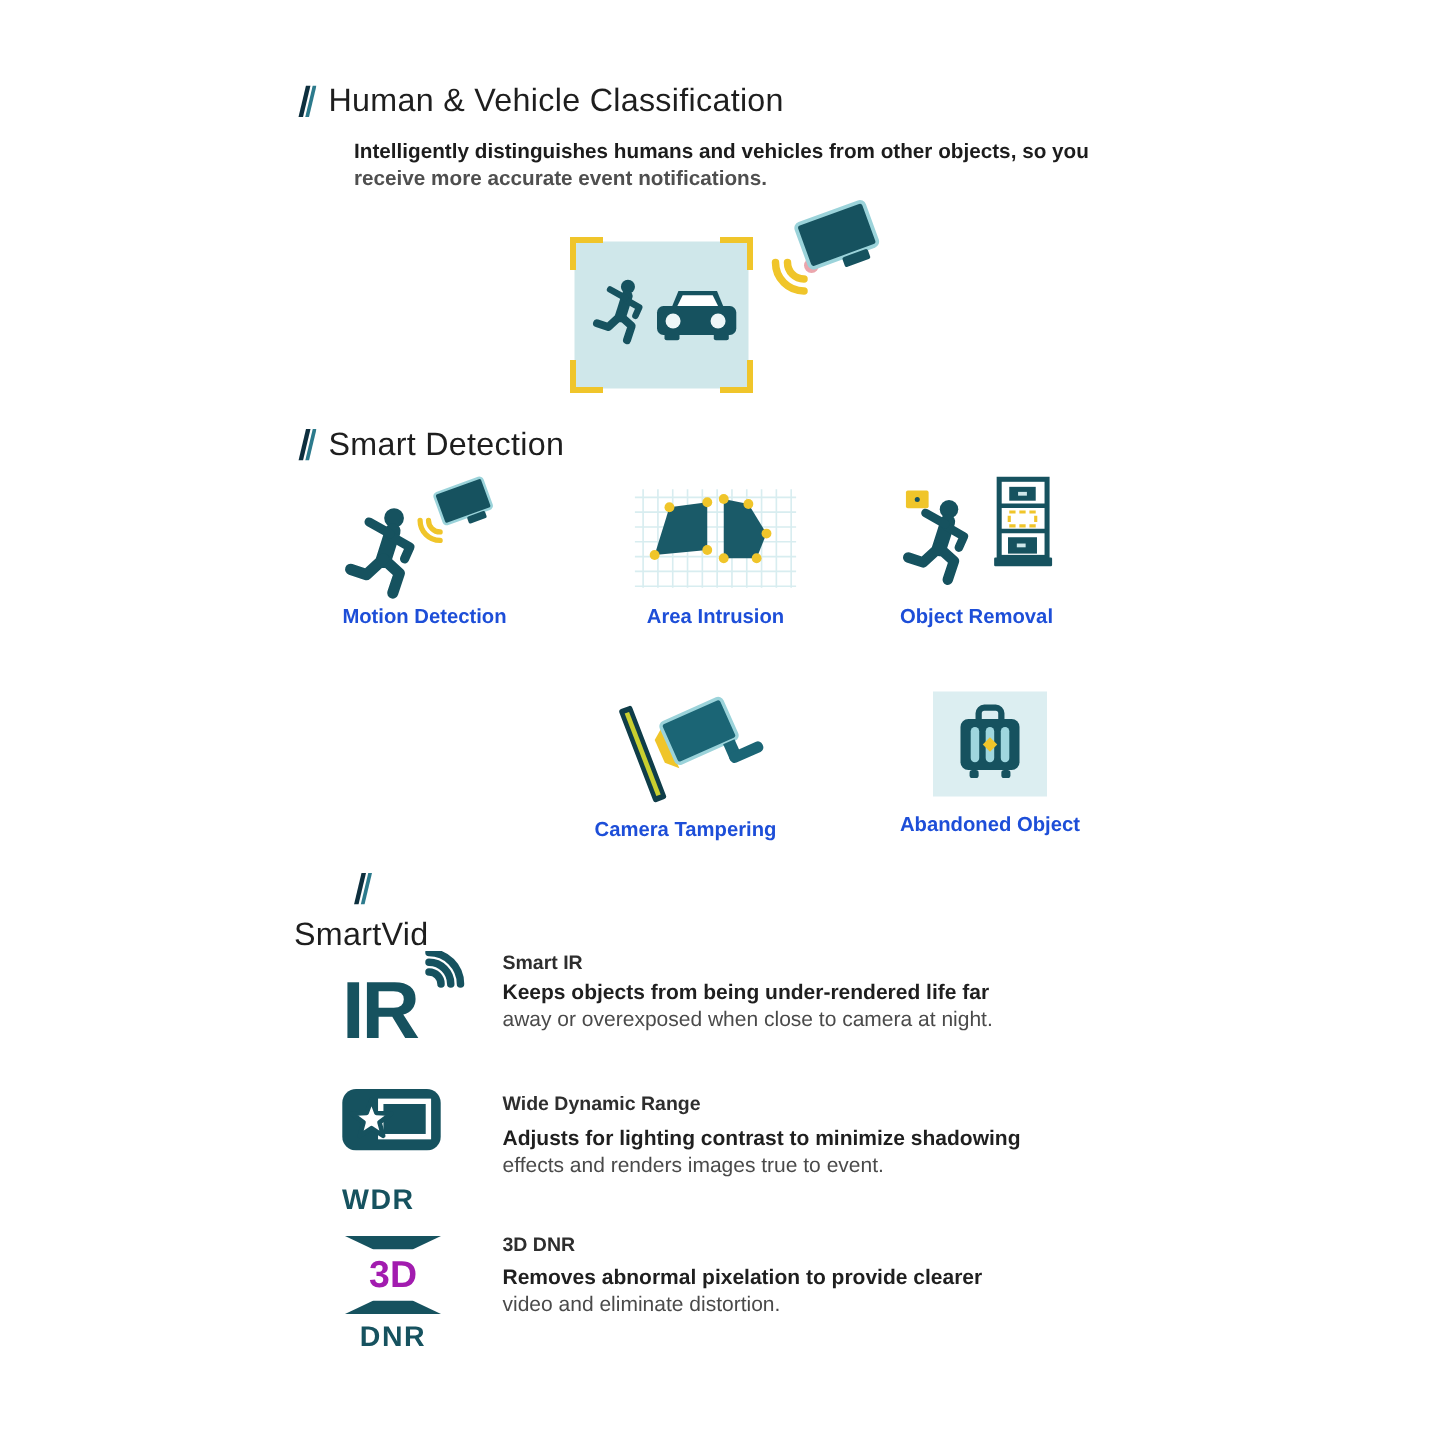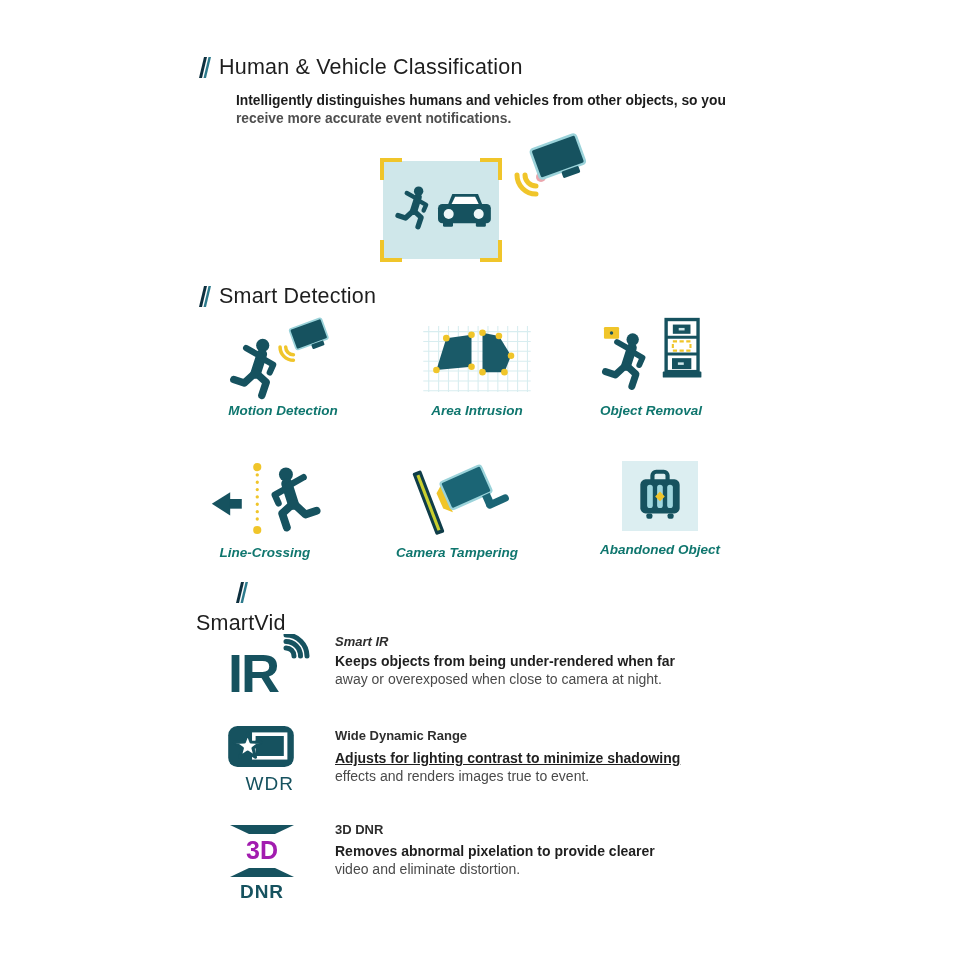--- a/index.html
+++ b/index.html
@@ -16,27 +16,27 @@
   .frame{position:absolute;left:383px;top:161px;width:116px;height:98px;background:#cfe7ea;}
   .bracket{position:absolute;width:18px;height:18px;border:0 solid #f0c52a;}
   .br-tl{left:-3px;top:-3px;border-top-width:4px;border-left-width:4px;}
   .br-tr{right:-3px;top:-3px;border-top-width:4px;border-right-width:4px;}
   .br-bl{left:-3px;bottom:-3px;border-bottom-width:4px;border-left-width:4px;}
   .br-br{right:-3px;bottom:-3px;border-bottom-width:4px;border-right-width:4px;}
   
   .cell{position:absolute;width:170px;text-align:center;}
   .icon-wrap{height:78px;display:flex;align-items:center;justify-content:center;}
   .icon-wrap.tall{height:82px;}
-  .cell-label{margin-top:5px;font-size:13.5px;font-weight:bold;color:#0f766e;font-style:italic;}
+  .cell-label{margin-top:5px;font-size:13.5px;font-weight:bold;color:#1d4ed8;}
   .ao-box{width:76px;height:70px;background:#dceef1;display:flex;align-items:center;justify-content:center;}
   
   .sv-title{font-size:13px;font-weight:bold;color:#2e2e2e;}
   .sv-l1{font-size:14px;font-weight:bold;color:#1f1f1f;}
   .sv-l2{font-size:14px;font-weight:normal;color:#4a4a4a;}
-  .wdr-text{font-size:19px;font-weight:normal;color:#16525f;text-align:right;letter-spacing:1px;margin-top:2px;}
+  .wdr-text{font-size:19px;font-weight:bold;color:#16525f;text-align:left;letter-spacing:1px;margin-top:18px;}
   .dnr-block{width:64px;text-align:center;}
   .dnr-3d{font-size:25px;line-height:25px;font-weight:bold;color:#a21caf;}
   .dnr-text{font-size:19px;line-height:21px;font-weight:bold;color:#16525f;letter-spacing:1px;}
 </style>
 </head>
 <body>
 
 <svg width="0" height="0" style="position:absolute" aria-hidden="true">
   <defs>
     <g id="runner">
@@ -150,33 +150,20 @@
         <rect x="99" y="13" width="7" height="3" fill="#cfe7ea"></rect>
         <rect x="92" y="29" width="21" height="11" fill="none" stroke="#f0c52a" stroke-width="2.5" stroke-dasharray="5 3"></rect>
         <rect x="91" y="49" width="23" height="13" fill="#16525f"></rect>
         <rect x="98" y="54" width="7" height="3" fill="#cfe7ea"></rect>
         <rect x="80" y="65" width="46" height="7" rx="1" fill="#16525f"></rect>
       </svg>
     </div>
     <div class="cell-label">Object Removal</div>
   </div>
 
-  <div class="cell" style="left:180px;top:458px;">
-    <div class="icon-wrap tall">
-      <svg class="teal-icon" width="118" height="78" viewBox="0 0 122 80">
-        <polygon points="6,45 25,33 25,57" fill="#16525f"></polygon>
-        <rect x="24" y="40" width="13" height="10" fill="#16525f"></rect>
-        <circle cx="53" cy="7" r="4.2" fill="#f0c52a"></circle>
-        <circle cx="53" cy="72" r="4.2" fill="#f0c52a"></circle>
-        <path d="M53 15 V64" stroke="#f0c52a" stroke-width="3.4" stroke-linecap="round" stroke-dasharray="0.1 7.5" fill="none"></path>
-        <use href="#runner" transform="translate(122,6) scale(-0.96,0.96)"></use>
-      </svg>
-    </div>
-    <div class="cell-label">Line-Crossing</div>
-  </div>
 
   <div class="cell" style="left:372px;top:458px;">
     <div class="icon-wrap tall">
       <svg width="116" height="82" viewBox="0 0 126 88">
         <g transform="translate(32,48) rotate(-21)">
           <rect x="-5" y="-36" width="10" height="72" rx="2" fill="#0f3d49"></rect>
           <rect x="-1.7" y="-32" width="3.4" height="64" fill="#c9cf2f"></rect>
         </g>
         <g transform="rotate(-24 74 34)">
           <polygon points="42,24 50,18 50,50 42,42" fill="#f0c52a"></polygon>
@@ -213,34 +200,34 @@
       </svg>
     <h2>SmartVid</h2>
   </div>
 
   <svg class="abs" style="left:228px;top:634px;" width="82" height="66" viewBox="0 0 82 66">
     <text x="0" y="58" font-family="Liberation Sans, sans-serif" font-size="54" font-weight="bold" letter-spacing="-2" fill="#16525f">IR</text>
     <path d="M58 14 A8 8 0 0 1 66 22" stroke="#16525f" stroke-width="5" stroke-linecap="round" fill="none"></path>
     <path d="M58 7.5 A14.5 14.5 0 0 1 72.5 22" stroke="#16525f" stroke-width="5" stroke-linecap="round" fill="none"></path>
     <path d="M58 1 A21 21 0 0 1 79 22" stroke="#16525f" stroke-width="5" stroke-linecap="round" fill="none"></path>
   </svg>
-  <div class="abs sv-title" style="left:335px;top:634px;font-style:italic;">Smart IR</div>
-  <div class="abs sv-l1" style="left:335px;top:653px;">Keeps objects from being under-rendered when far</div>
+  <div class="abs sv-title" style="left:335px;top:634px;">Smart IR</div>
+  <div class="abs sv-l1" style="left:335px;top:653px;">Keeps objects from being under-rendered life far</div>
   <div class="abs sv-l2" style="left:335px;top:671px;">away or overexposed when close to camera at night.</div>
 
   <div class="abs" style="left:228px;top:726px;width:66px;">
     <svg width="66" height="41" viewBox="0 0 64 40">
       <rect x="0" y="0" width="64" height="40" rx="9" fill="#16525f"></rect>
       <rect x="25" y="8" width="31" height="23" fill="none" stroke="#ffffff" stroke-width="3.5"></rect>
       <path d="M19 7 L22.2 15.6 L31.9 16 L24.2 21.7 L26.6 30.5 L19 25.5 L11.4 30.5 L13.8 21.7 L6.1 16 L15.8 15.6 Z" fill="#ffffff" stroke="#16525f" stroke-width="3" stroke-linejoin="round"></path>
     </svg>
     <div class="wdr-text">WDR</div>
   </div>
   <div class="abs sv-title" style="left:335px;top:728px;">Wide Dynamic Range</div>
-  <div class="abs sv-l1" style="left:335px;top:750px;text-decoration:underline;">Adjusts for lighting contrast to minimize shadowing</div>
+  <div class="abs sv-l1" style="left:335px;top:750px;">Adjusts for lighting contrast to minimize shadowing</div>
   <div class="abs sv-l2" style="left:335px;top:768px;">effects and renders images true to event.</div>
 
   <div class="abs dnr-block" style="left:230px;top:820px;">
     <svg width="64" height="9" viewBox="0 0 64 9">
         <polygon points="0,0 64,0 45,9 19,9" fill="#16525f"></polygon>
       </svg>
     <div class="dnr-3d">3D</div>
     <svg width="64" height="9" viewBox="0 0 64 9">
         <polygon points="19,0 45,0 64,9 0,9" fill="#16525f"></polygon>
       </svg>

